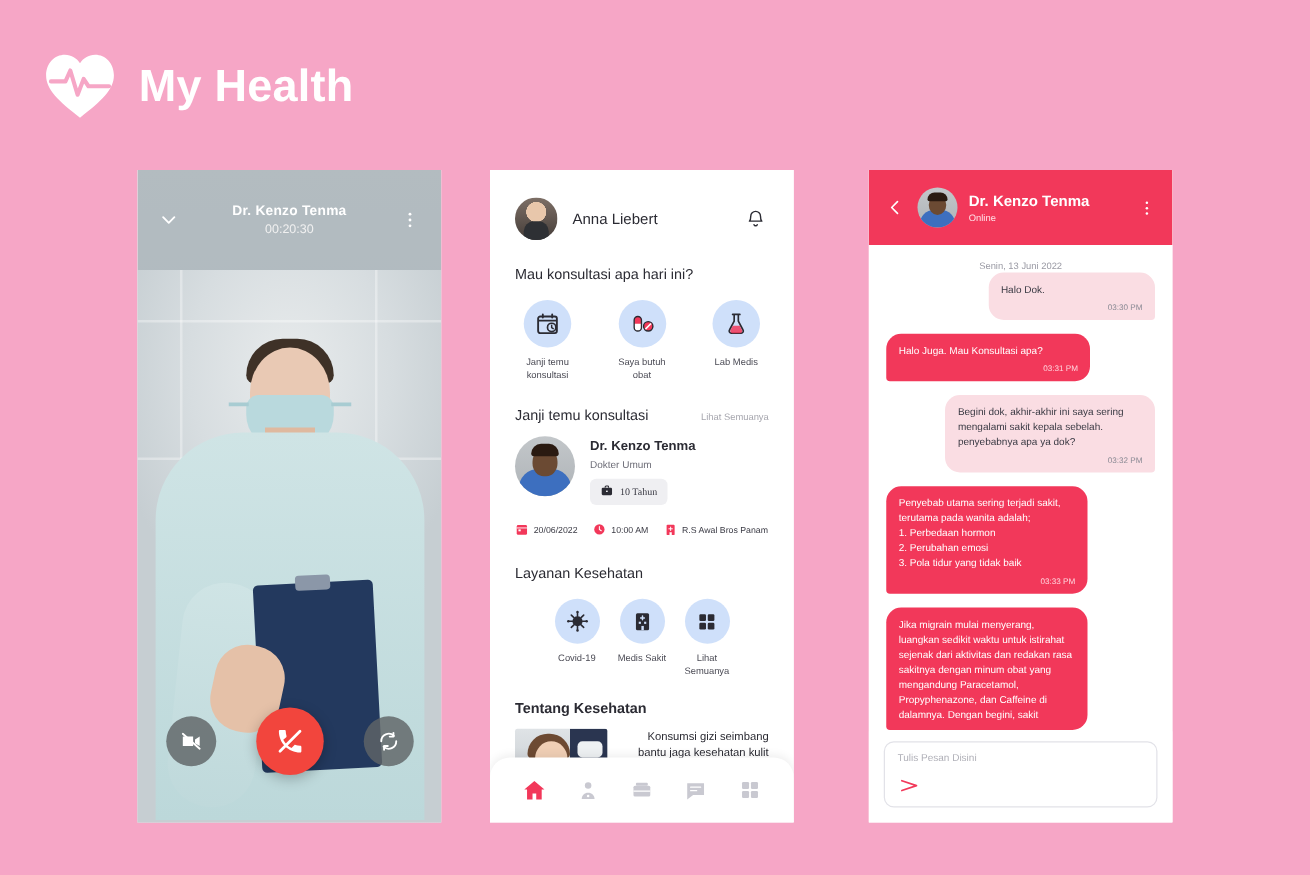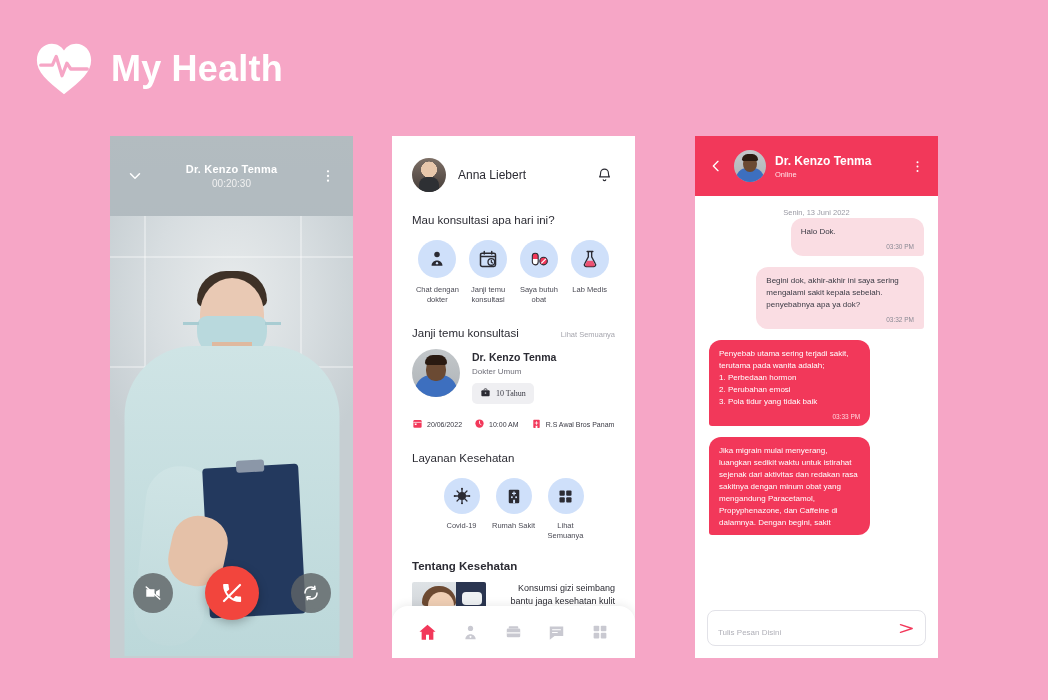--- a/index.html
+++ b/index.html
@@ -134,22 +134,22 @@
   .chat-date { text-align: center; font-size: 7.5px; color: #9a9aa4; margin-bottom: 1px; }
   .msg { max-width: 78%; border-radius: 12px; padding: 8px 10px 6px; margin-bottom: 11px; position: relative; }
   .msg-in { background: #FADDE3; color: #3a3a44; margin-left: auto; border-bottom-right-radius: 3px; }
   .msg-out { background: #F2385A; color: #fff; margin-right: auto; border-bottom-left-radius: 3px; }
   .msg-text { font-size: 8px; line-height: 1.5; white-space: pre-line; }
   .msg-time { font-size: 6.5px; text-align: right; margin-top: 5px; }
   .msg-in .msg-time { color: #8a8a94; }
   .msg-out .msg-time { color: #ffd5de; }
 
   .chat-inputbar { flex: none; padding: 8px 12px 12px; background: #fff; }
-  .chat-input-wrap { display: flex; align-items: flex-end; gap: 8px; border: 1px solid #e2e2e8;
-    border-radius: 8px; padding: 8px 10px; }
+  .chat-input-wrap { display: flex; align-items: flex-start; gap: 8px; border: 1px solid #e2e2e8;
+    border-radius: 8px; padding: 8px 10px; flex-direction: column; }
   .chat-input { border: none; outline: none; flex: 1; font-size: 8px; color: #3a3a44; font-family: inherit; background: transparent; }
   .chat-input::placeholder { color: #b0b0b8; }
 </style>
 </head>
 <body>
 
 <div class="brand">
   <span class="brand-logo">
     <svg viewBox="0 0 64 64" width="62" height="62">
       <path d="M32 58 C14 44 4 35 4 23 C4 13 11 6 19.5 6 C25 6 29.5 9 32 13 C34.5 9 39 6 44.5 6 C53 6 60 13 60 23 C60 35 50 44 32 58 Z" fill="#FFFFFF"></path>
@@ -230,30 +230,20 @@
         <svg viewBox="0 0 24 24" width="17" height="17">
           <path d="M12 3a5.5 5.5 0 0 0-5.5 5.5c0 4-1.5 5.5-1.5 5.5h14s-1.5-1.5-1.5-5.5A5.5 5.5 0 0 0 12 3z" fill="none" stroke="#2b2b33" stroke-width="1.6" stroke-linejoin="round"></path>
           <path d="M10.2 18a1.9 1.9 0 0 0 3.6 0" fill="none" stroke="#2b2b33" stroke-width="1.6" stroke-linecap="round"></path>
         </svg>
       </button>
     </div>
 
     <div class="section-title">Mau konsultasi apa hari ini?</div>
 
     <div class="quick-row">
-      <div class="quick">
-        <span class="quick-circle">
-          <svg viewBox="0 0 24 24" width="20" height="20">
-            <circle cx="12" cy="6.5" r="3.3" fill="#2b2b33"></circle>
-            <path d="M5.5 20c0-3.6 2.9-6.2 6.5-6.2s6.5 2.6 6.5 6.2z" fill="#2b2b33"></path>
-            <circle cx="12" cy="17" r="1.4" fill="#CFE0FA"></circle>
-          </svg>
-        </span>
-        <div class="quick-label">Chat dengan dokter</div>
-      </div>
       <div class="quick">
         <span class="quick-circle">
           <svg viewBox="0 0 24 24" width="20" height="20">
             <rect x="3" y="5" width="18" height="16" rx="2" fill="none" stroke="#2b2b33" stroke-width="1.8"></rect>
             <path d="M3 9h18" stroke="#2b2b33" stroke-width="1.8"></path>
             <path d="M7.5 3v3M16.5 3v3" stroke="#2b2b33" stroke-width="1.8" stroke-linecap="round"></path>
             <circle cx="16" cy="15.5" r="4" fill="#CFE0FA" stroke="#2b2b33" stroke-width="1.6"></circle>
             <path d="M16 13.5v2.2l1.5 1" stroke="#2b2b33" stroke-width="1.4" stroke-linecap="round" fill="none"></path>
           </svg>
         </span>
@@ -367,21 +357,21 @@
           <svg viewBox="0 0 24 24" width="18" height="18">
             <rect x="5" y="3.5" width="14" height="18" rx="1.6" fill="#2b2b33"></rect>
             <path d="M12 6.5v4M10 8.5h4" stroke="#CFE0FA" stroke-width="1.6" stroke-linecap="round"></path>
             <g fill="#CFE0FA">
                 <rect x="8" y="12.5" width="2.3" height="2.3"></rect>
                 <rect x="13.7" y="12.5" width="2.3" height="2.3"></rect>
                 <rect x="10.8" y="17" width="2.6" height="4.5"></rect>
               </g>
           </svg>
         </span>
-        <div class="serv-label">Rumah Sakit</div>
+        <div class="serv-label">Medis Sakit</div>
       </div>
       <div class="serv">
         <span class="serv-circle">
           <svg viewBox="0 0 24 24" width="17" height="17">
             <g fill="#2b2b33">
                 <rect x="3.5" y="3.5" width="7.5" height="7.5" rx="1.4"></rect>
                 <rect x="13" y="3.5" width="7.5" height="7.5" rx="1.4"></rect>
                 <rect x="3.5" y="13" width="7.5" height="7.5" rx="1.4"></rect>
                 <rect x="13" y="13" width="7.5" height="7.5" rx="1.4"></rect>
               </g>
@@ -476,20 +466,24 @@
     </div>
 
     <div class="chat-scroll">
       <div class="chat-date">Senin, 13 Juni 2022</div>
 
       <div class="msg msg-in" style="width:62%;">
         <div class="msg-text">Halo Dok.</div>
         <div class="msg-time">03:30 PM</div>
       </div>
 
+      <div class="msg msg-out" style="width:76%;">
+        <div class="msg-text">Halo Juga. Mau Konsultasi apa?</div>
+        <div class="msg-time">03:31 PM</div>
+      </div>
 
       <div class="msg msg-in" style="width:80%;">
         <div class="msg-text">Begini dok, akhir-akhir ini saya sering mengalami sakit kepala sebelah. penyebabnya apa ya dok?</div>
         <div class="msg-time">03:32 PM</div>
       </div>
 
       <div class="msg msg-out" style="width:75%;">
         <div class="msg-text">Penyebab utama sering terjadi sakit, terutama pada wanita adalah;
 1. Perbedaan hormon
 2. Perubahan emosi

